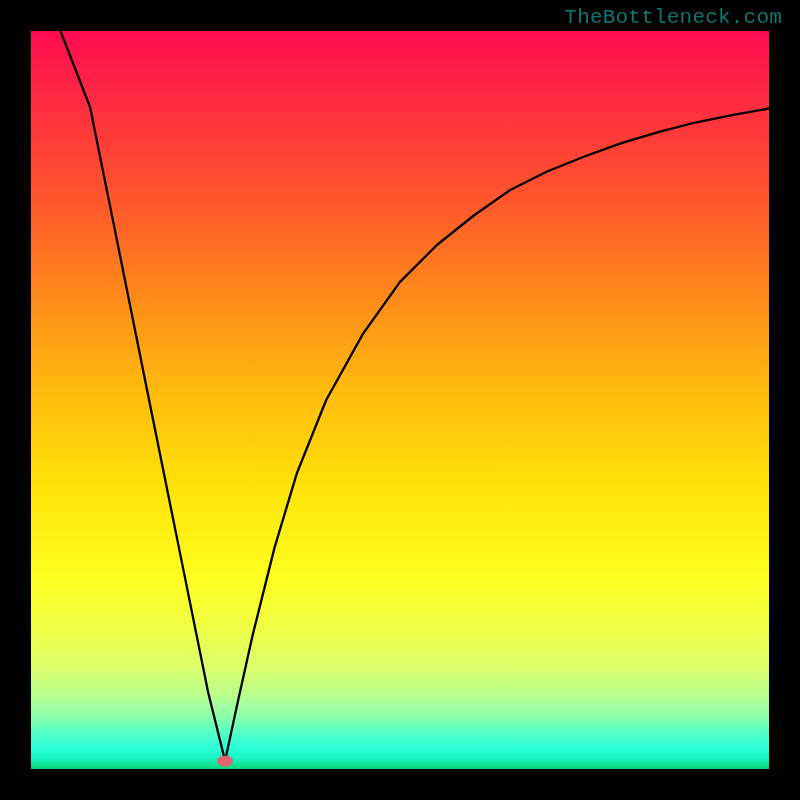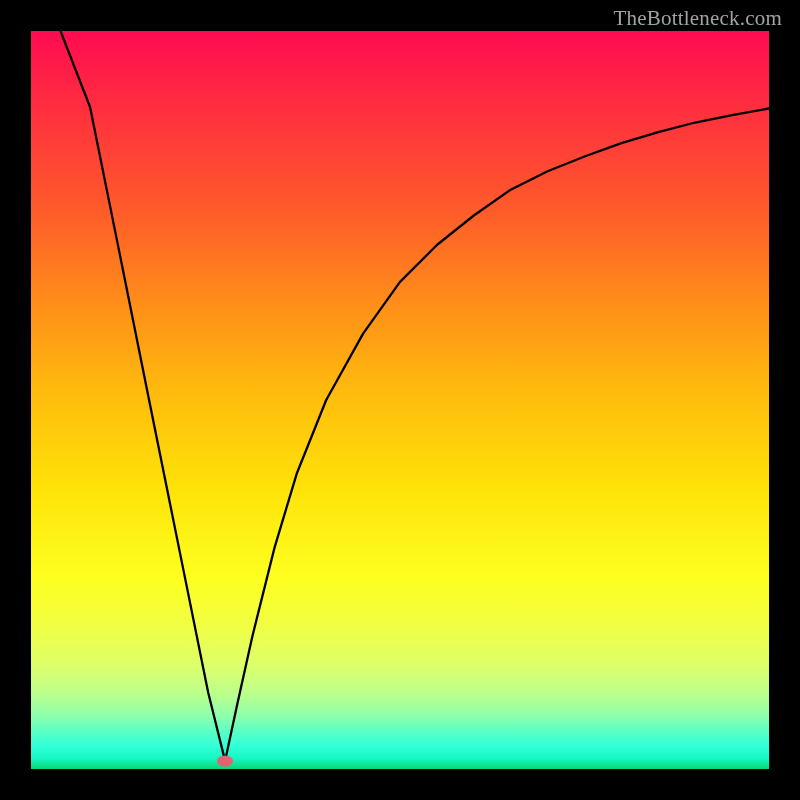--- a/index.html
+++ b/index.html
@@ -61,24 +61,24 @@
     position: absolute;
     left: 0;
     top: 0;
     width: 100%;
     height: 100%;
   }
   .watermark {
     position: absolute;
     top: 6px;
     right: 18px;
-    color: #a3a3a3;
+    color: #0f766e;
     font-size: 21px;
     letter-spacing: 0.2px;
-    font-family: Liberation Serif, serif;
+    font-family: Liberation Mono, monospace;
   }
 </style>
 </head>
 <body>
 
 <div class="outer">
   <div class="watermark">TheBottleneck.com</div>
 
   <div class="plot">
     <div class="gradient"></div>

